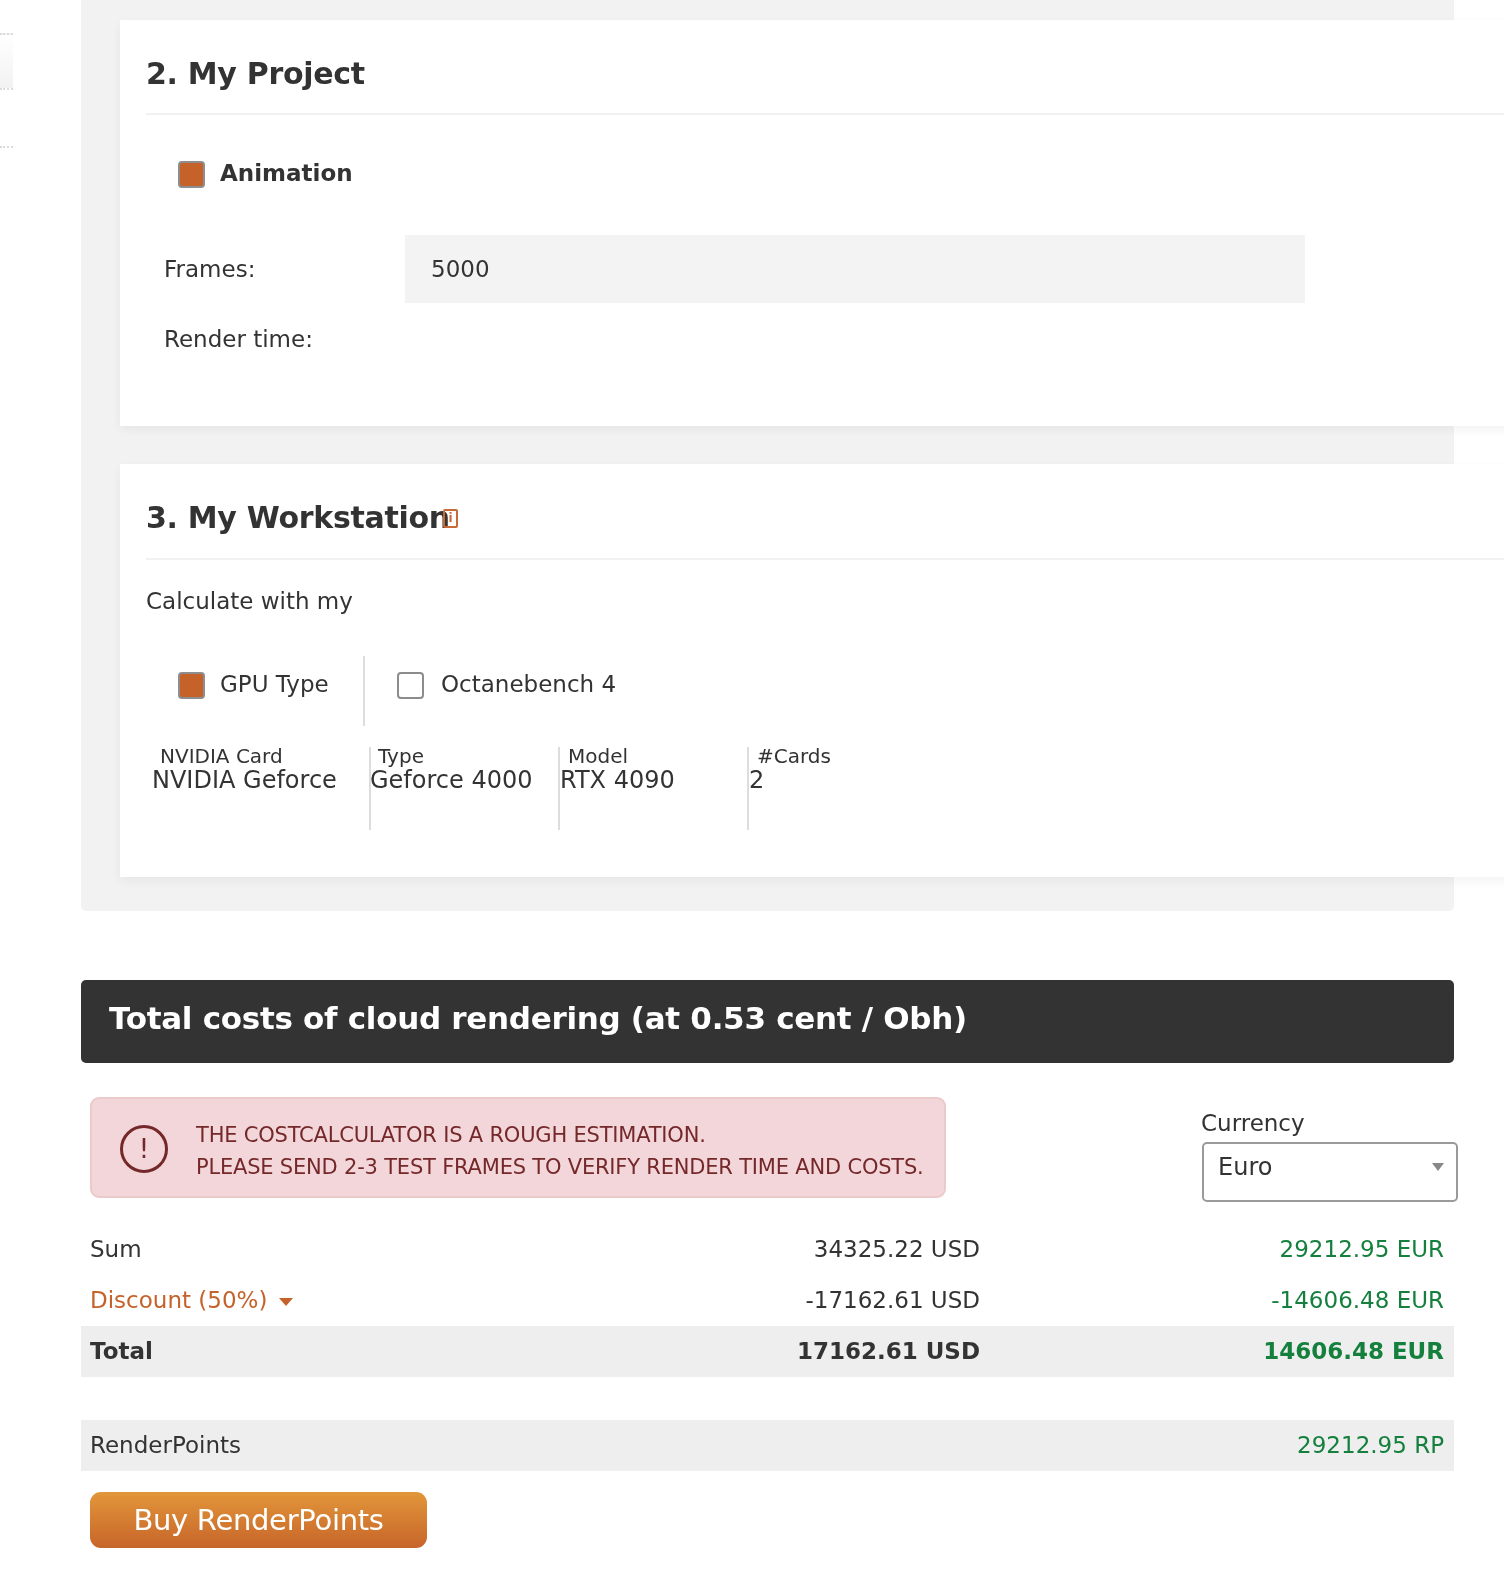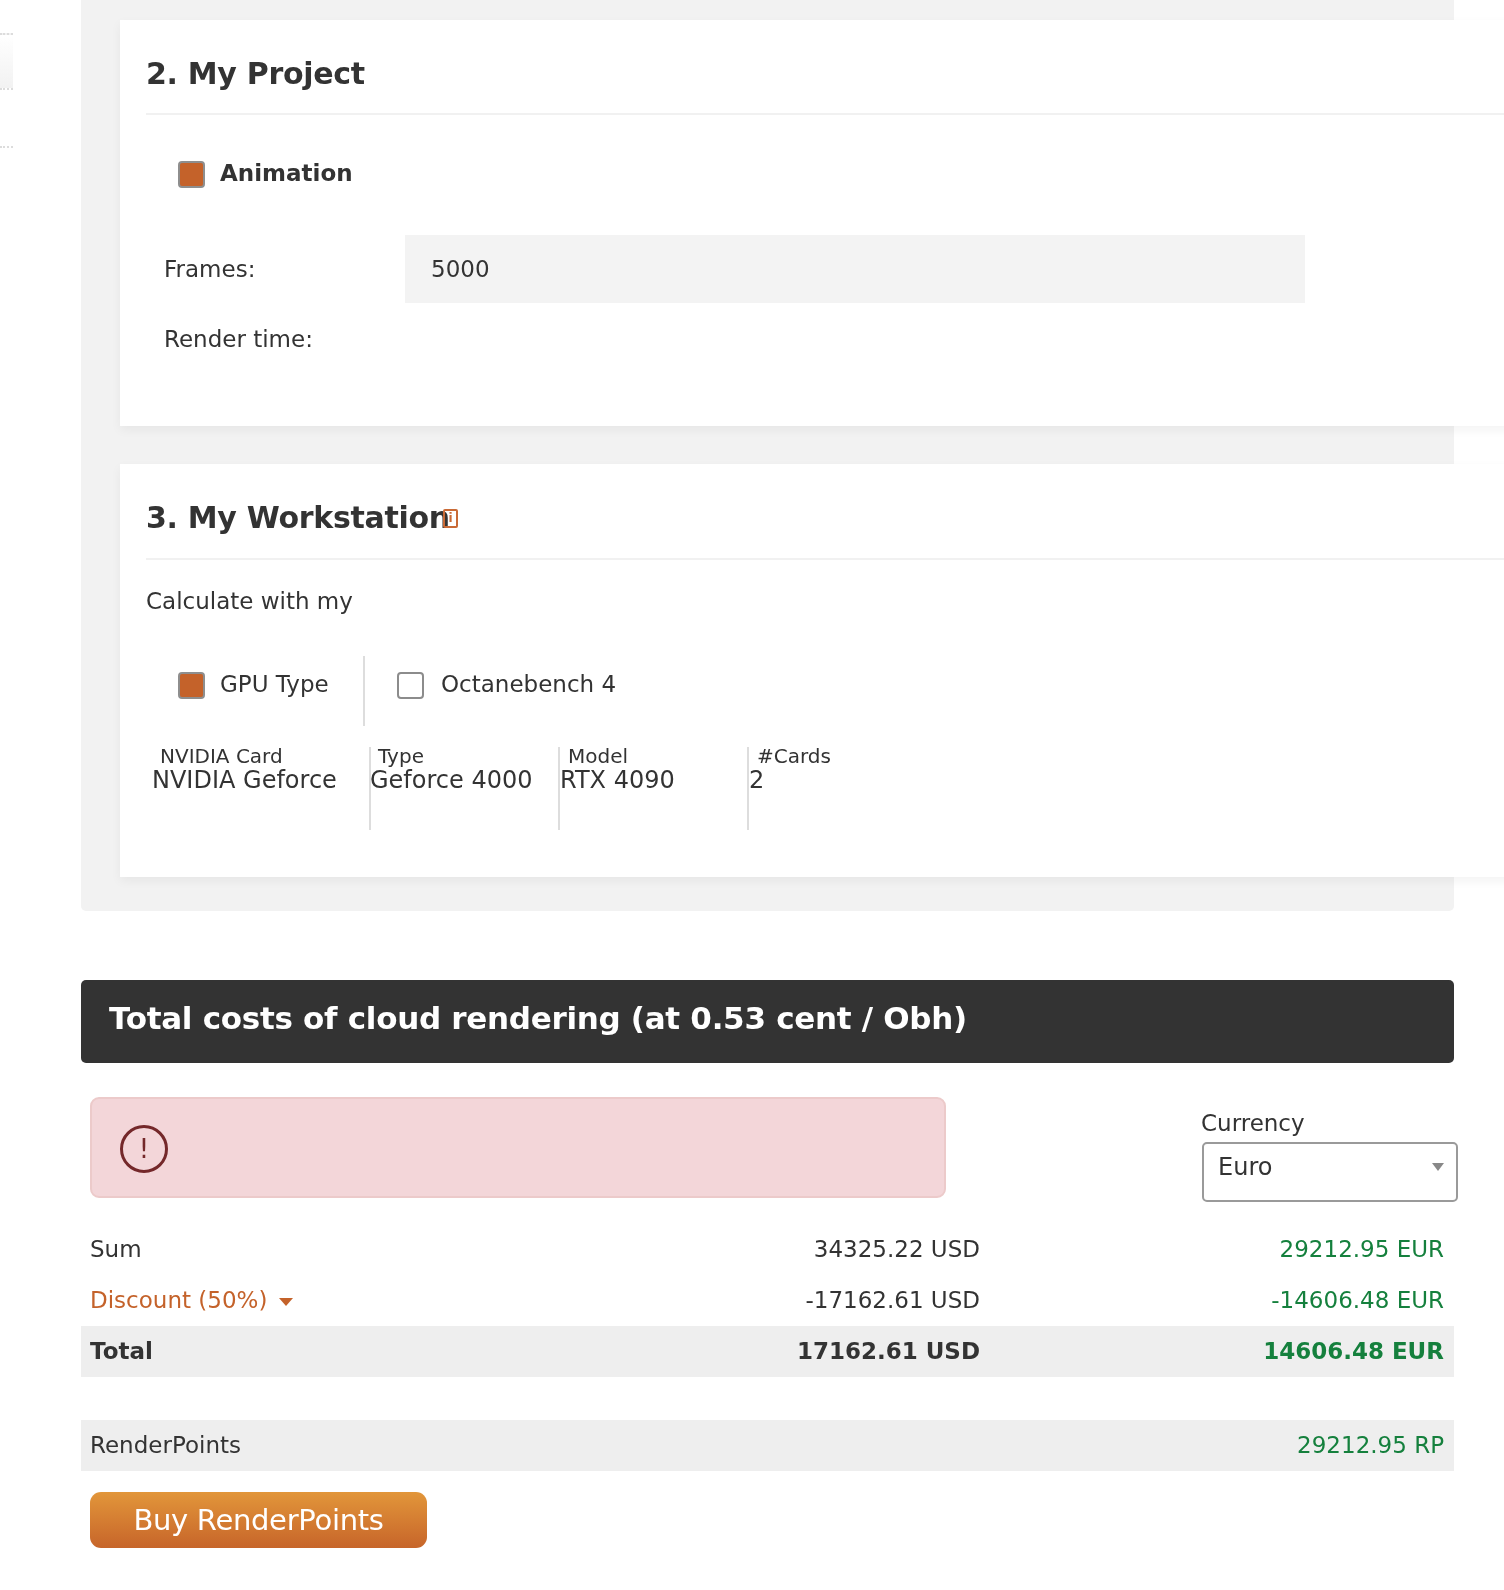--- a/index.html
+++ b/index.html
@@ -141,20 +141,24 @@
     <span class="val">2</span>
   </div>
 </section>
 
 <div class="cost-bar">
   <h2 class="cost-bar-title">Total costs of cloud rendering (at 0.53 cent / Obh)</h2>
 </div>
 
 <div class="warning">
   <div class="warn-icon">!</div>
+  <div class="warn-text">
+    <span>THE COSTCALCULATOR IS A ROUGH ESTIMATION.</span>
+    <span>PLEASE SEND 2-3 TEST FRAMES TO VERIFY RENDER TIME AND COSTS.</span>
+  </div>
 </div>
 
 <span class="currency-label">Currency</span>
 <div class="currency-select">
   <span class="sel-val">Euro</span>
   <span class="sel-arrow"></span>
 </div>
 
 <div class="row" style="top:1224px;">
   <span class="lbl">Sum</span>

